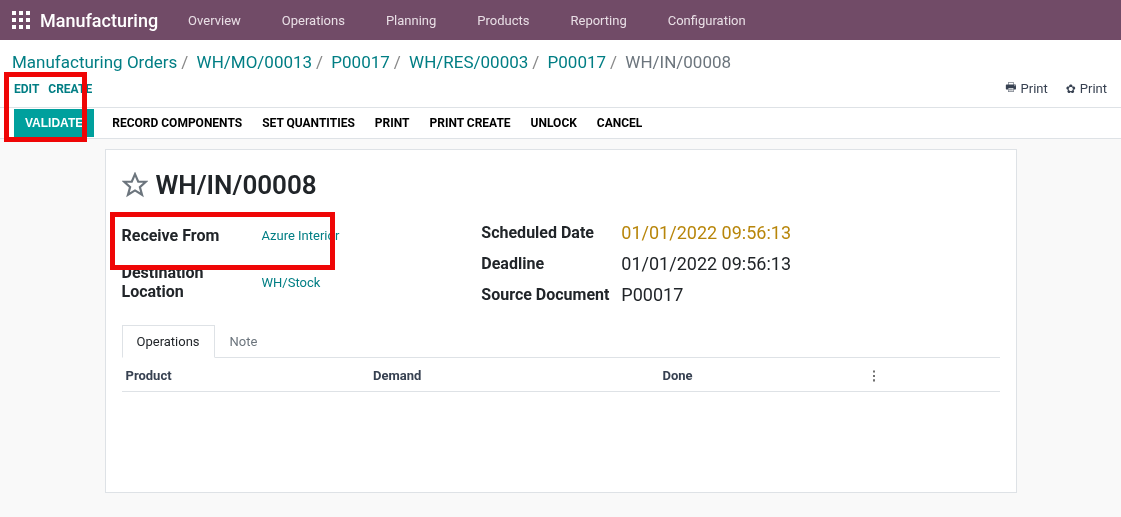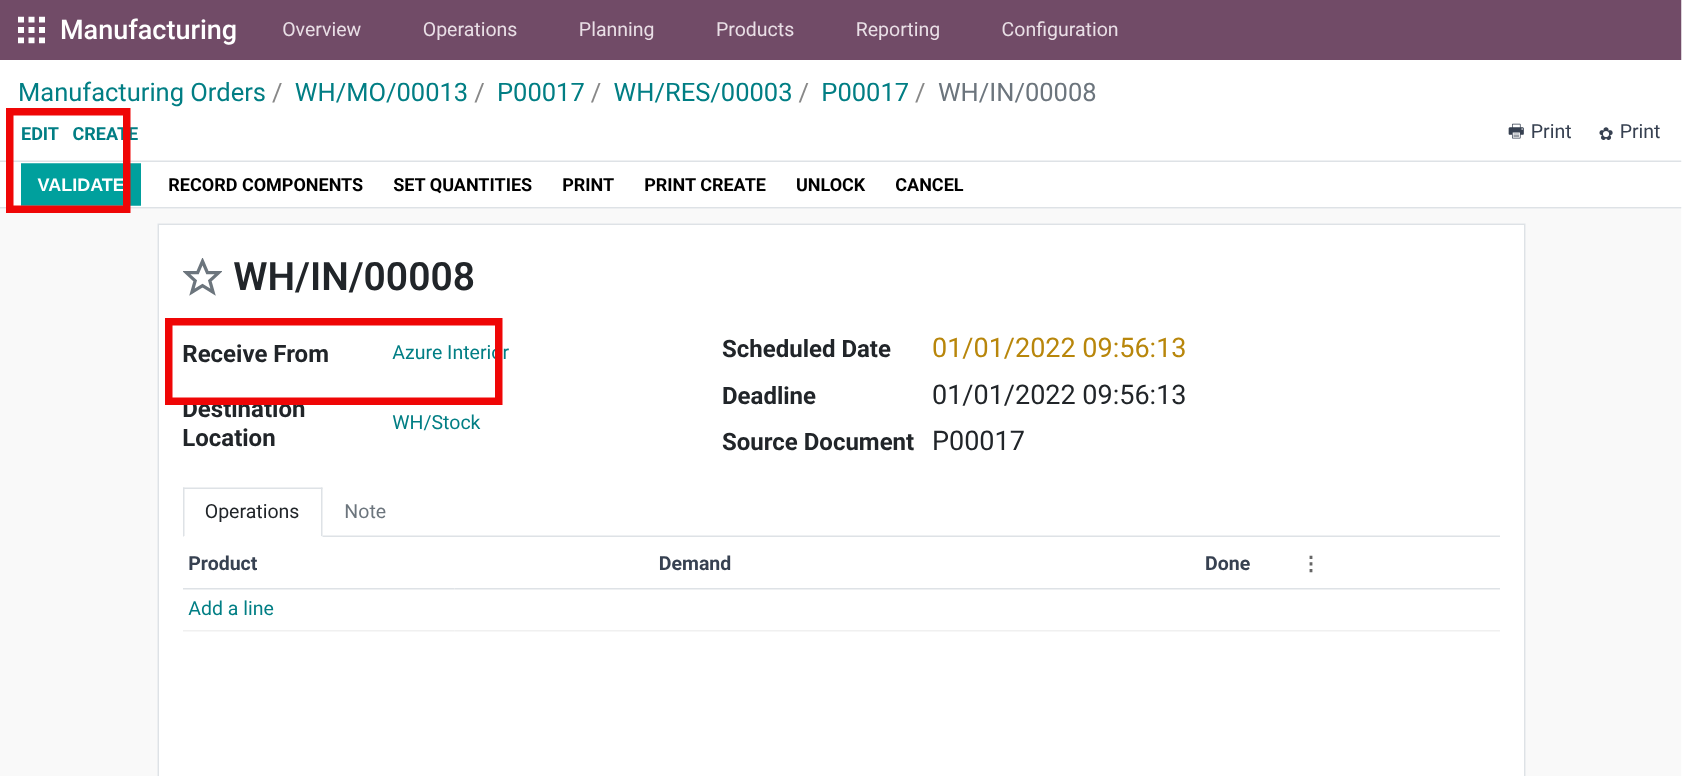--- a/index.html
+++ b/index.html
@@ -53,21 +53,21 @@
   .field-value.warning { color: #b8860b; }
   
   .highlight-box-2 { position: absolute; border: 5px solid #EF0606; left: -12px; top: -10px; width: 225px; height: 58px; pointer-events: none; z-index: 10; }
   
   .tabs { display: flex; border-bottom: 1px solid #dee2e6; }
   .tab { padding: 8px 14px; font-size: 13px; color: #6c757d; cursor: pointer; border: 1px solid transparent; border-bottom: none; margin-bottom: -1px; }
   .tab.active { color: #212529; border-color: #dee2e6; border-bottom: 1px solid #fff; background: #fff; }
   
   .table { width: 100%; border-collapse: collapse; margin-top: 2px; }
   .table th { text-align: left; font-weight: 700; font-size: 13px; padding: 8px 4px; border-bottom: 1px solid #dee2e6; }
-  .table th.right { text-align: right; }
+  .table th.right { text-align: center; }
   .table td { font-size: 13px; padding: 6px 4px; border-bottom: 1px solid #f0f0f0; }
   .table td.right { text-align: right; }
   .add-line { color: #017e84; cursor: pointer; padding: 6px 4px; }
   .optional-th { text-align: right; color:#666; }
   .icon-cell { width: 26px; text-align: center; }
   .graph-icon { color: #b93a3a; font-size: 12px; }
   .list-icon { color: #017e84; font-size: 12px; }
   .trash-icon { color: #555; font-size: 13px; }
   .fields-right { margin-left: 82px; }
 </style>
@@ -172,20 +172,17 @@
           <th>Product</th>
           <th class="right">Demand</th>
           <th class="icon-cell"></th>
           <th class="right" style="width:320px">Done</th>
           <th class="icon-cell"></th>
           <th class="optional-th" style="width:110px">⋮</th>
           <th class="icon-cell"></th>
         </tr>
       </thead>
       <tbody>
-        <tr>
-          <td colspan="7" class="add-line">Add a line</td>
-        </tr>
       </tbody>
     </table>
     <div style="height:80px"></div>
   </div>
 </div>
 
 </body></html>

